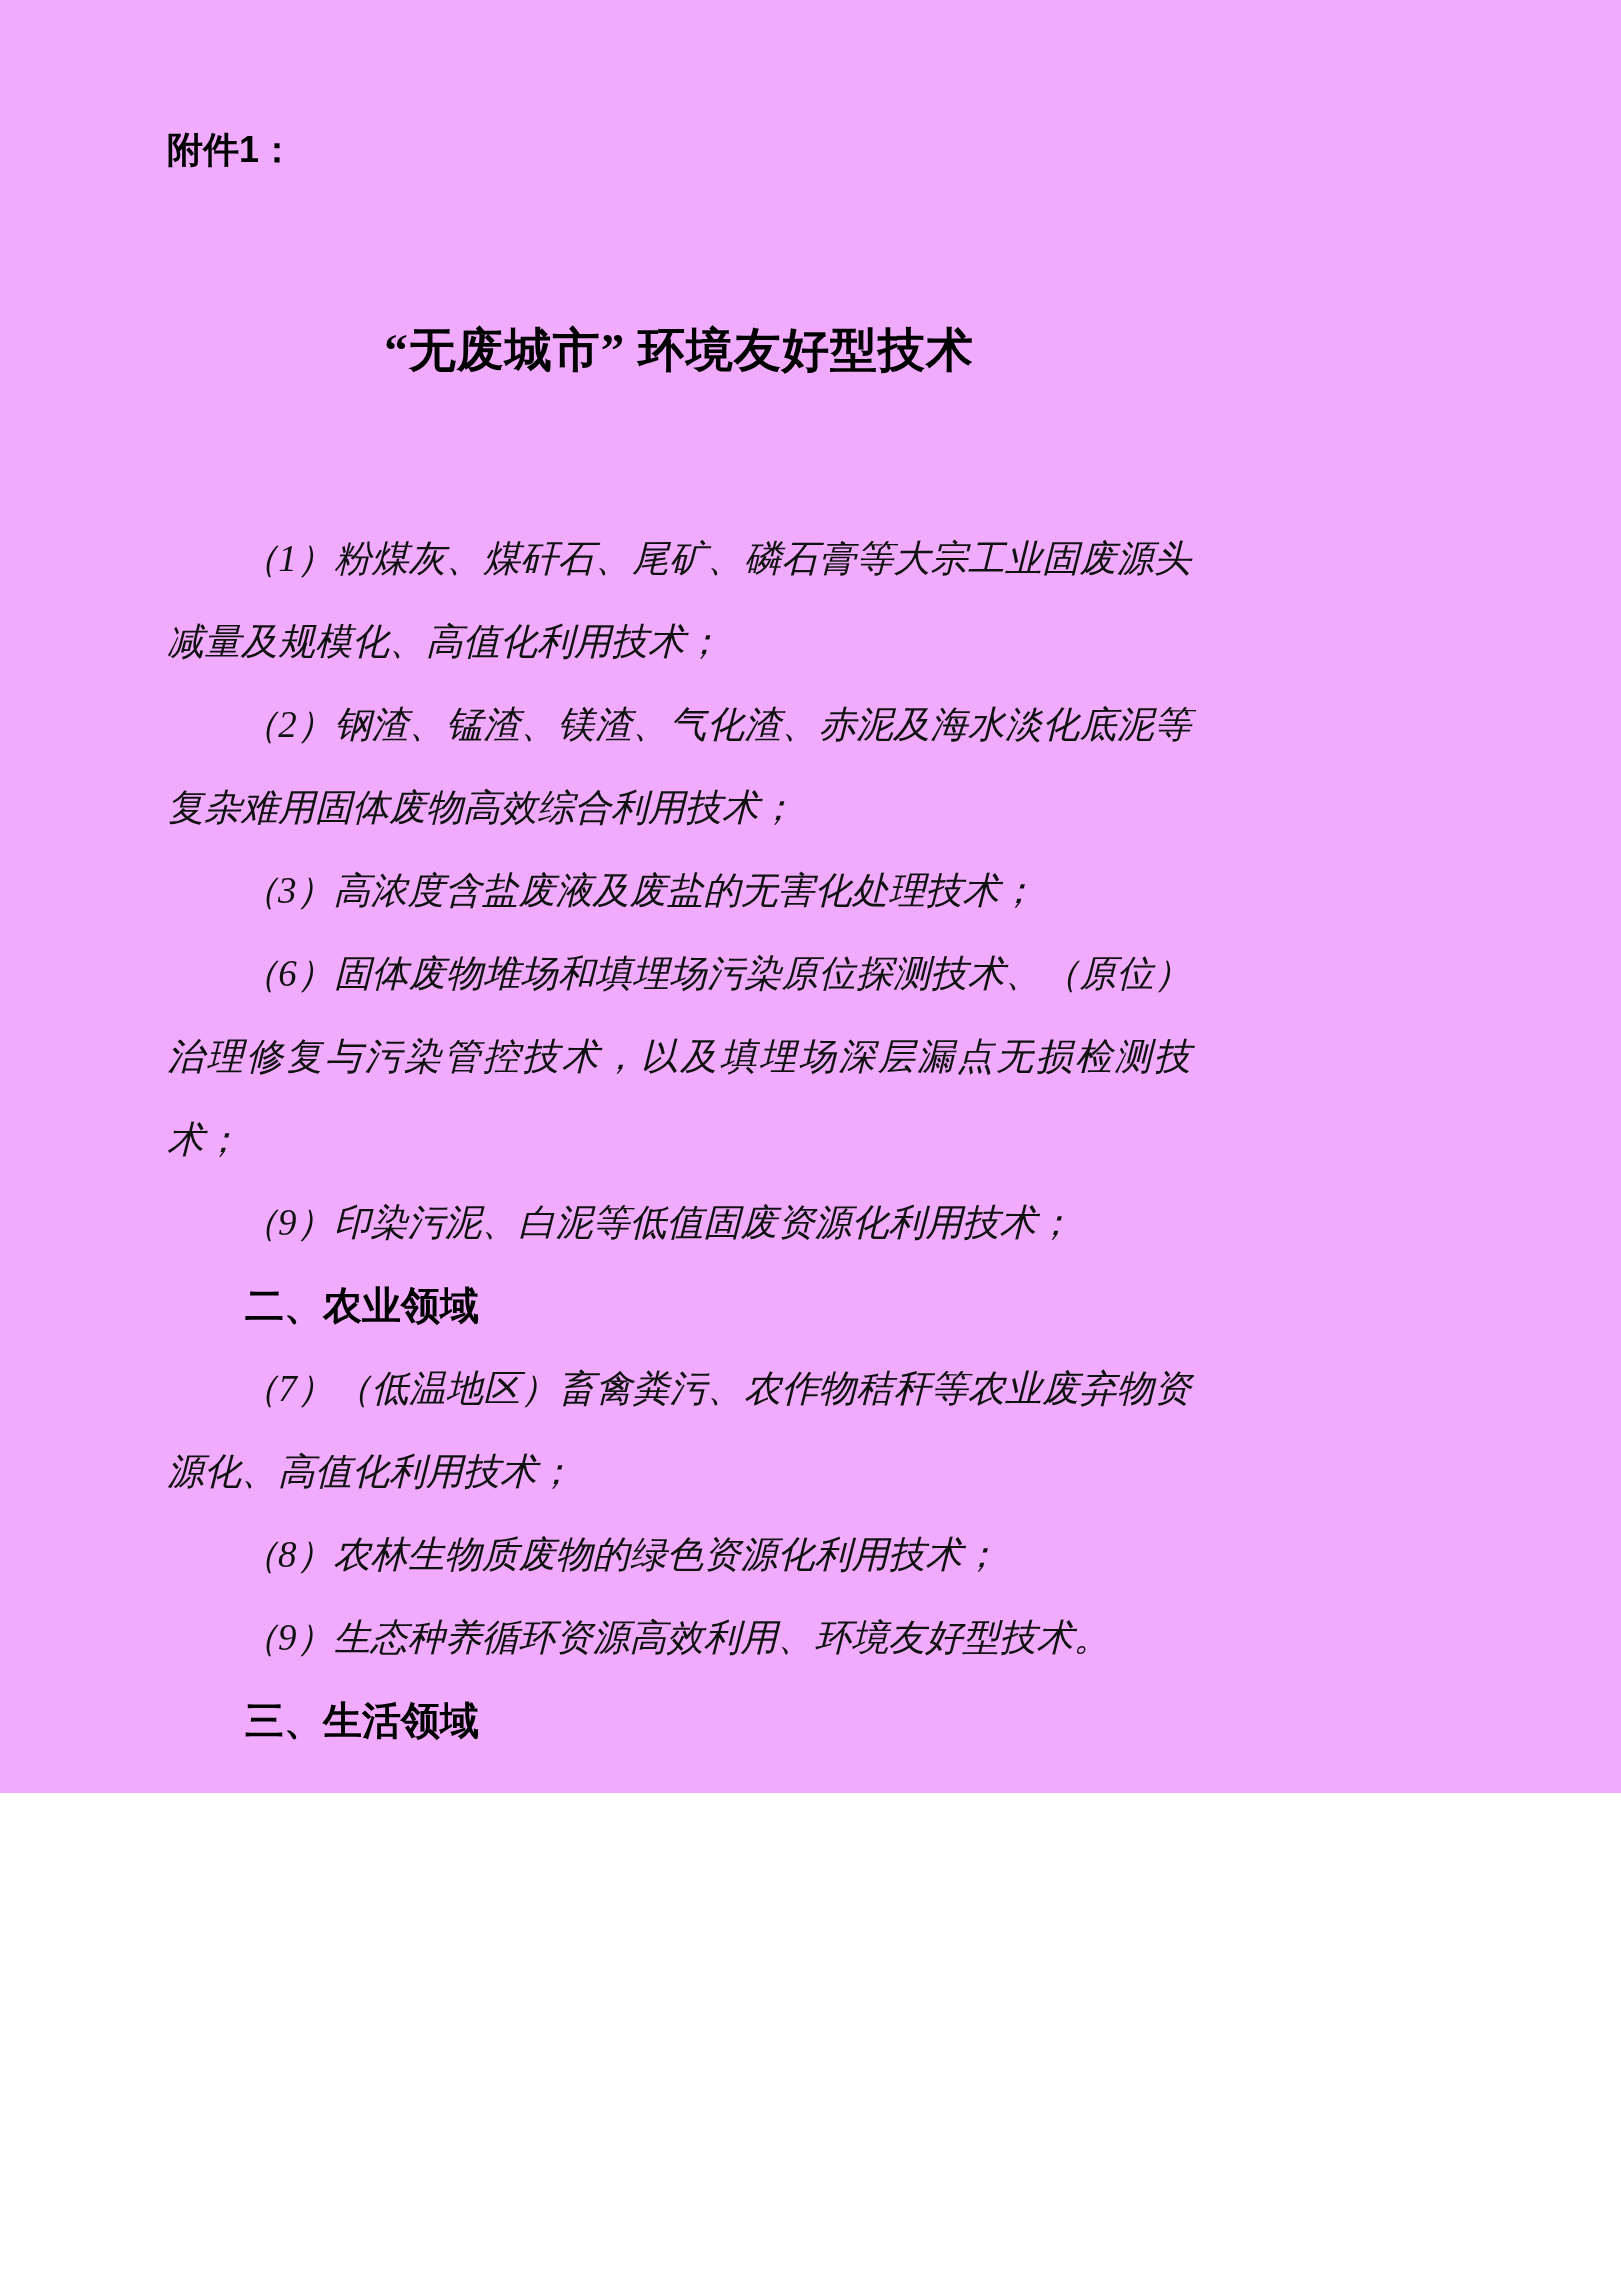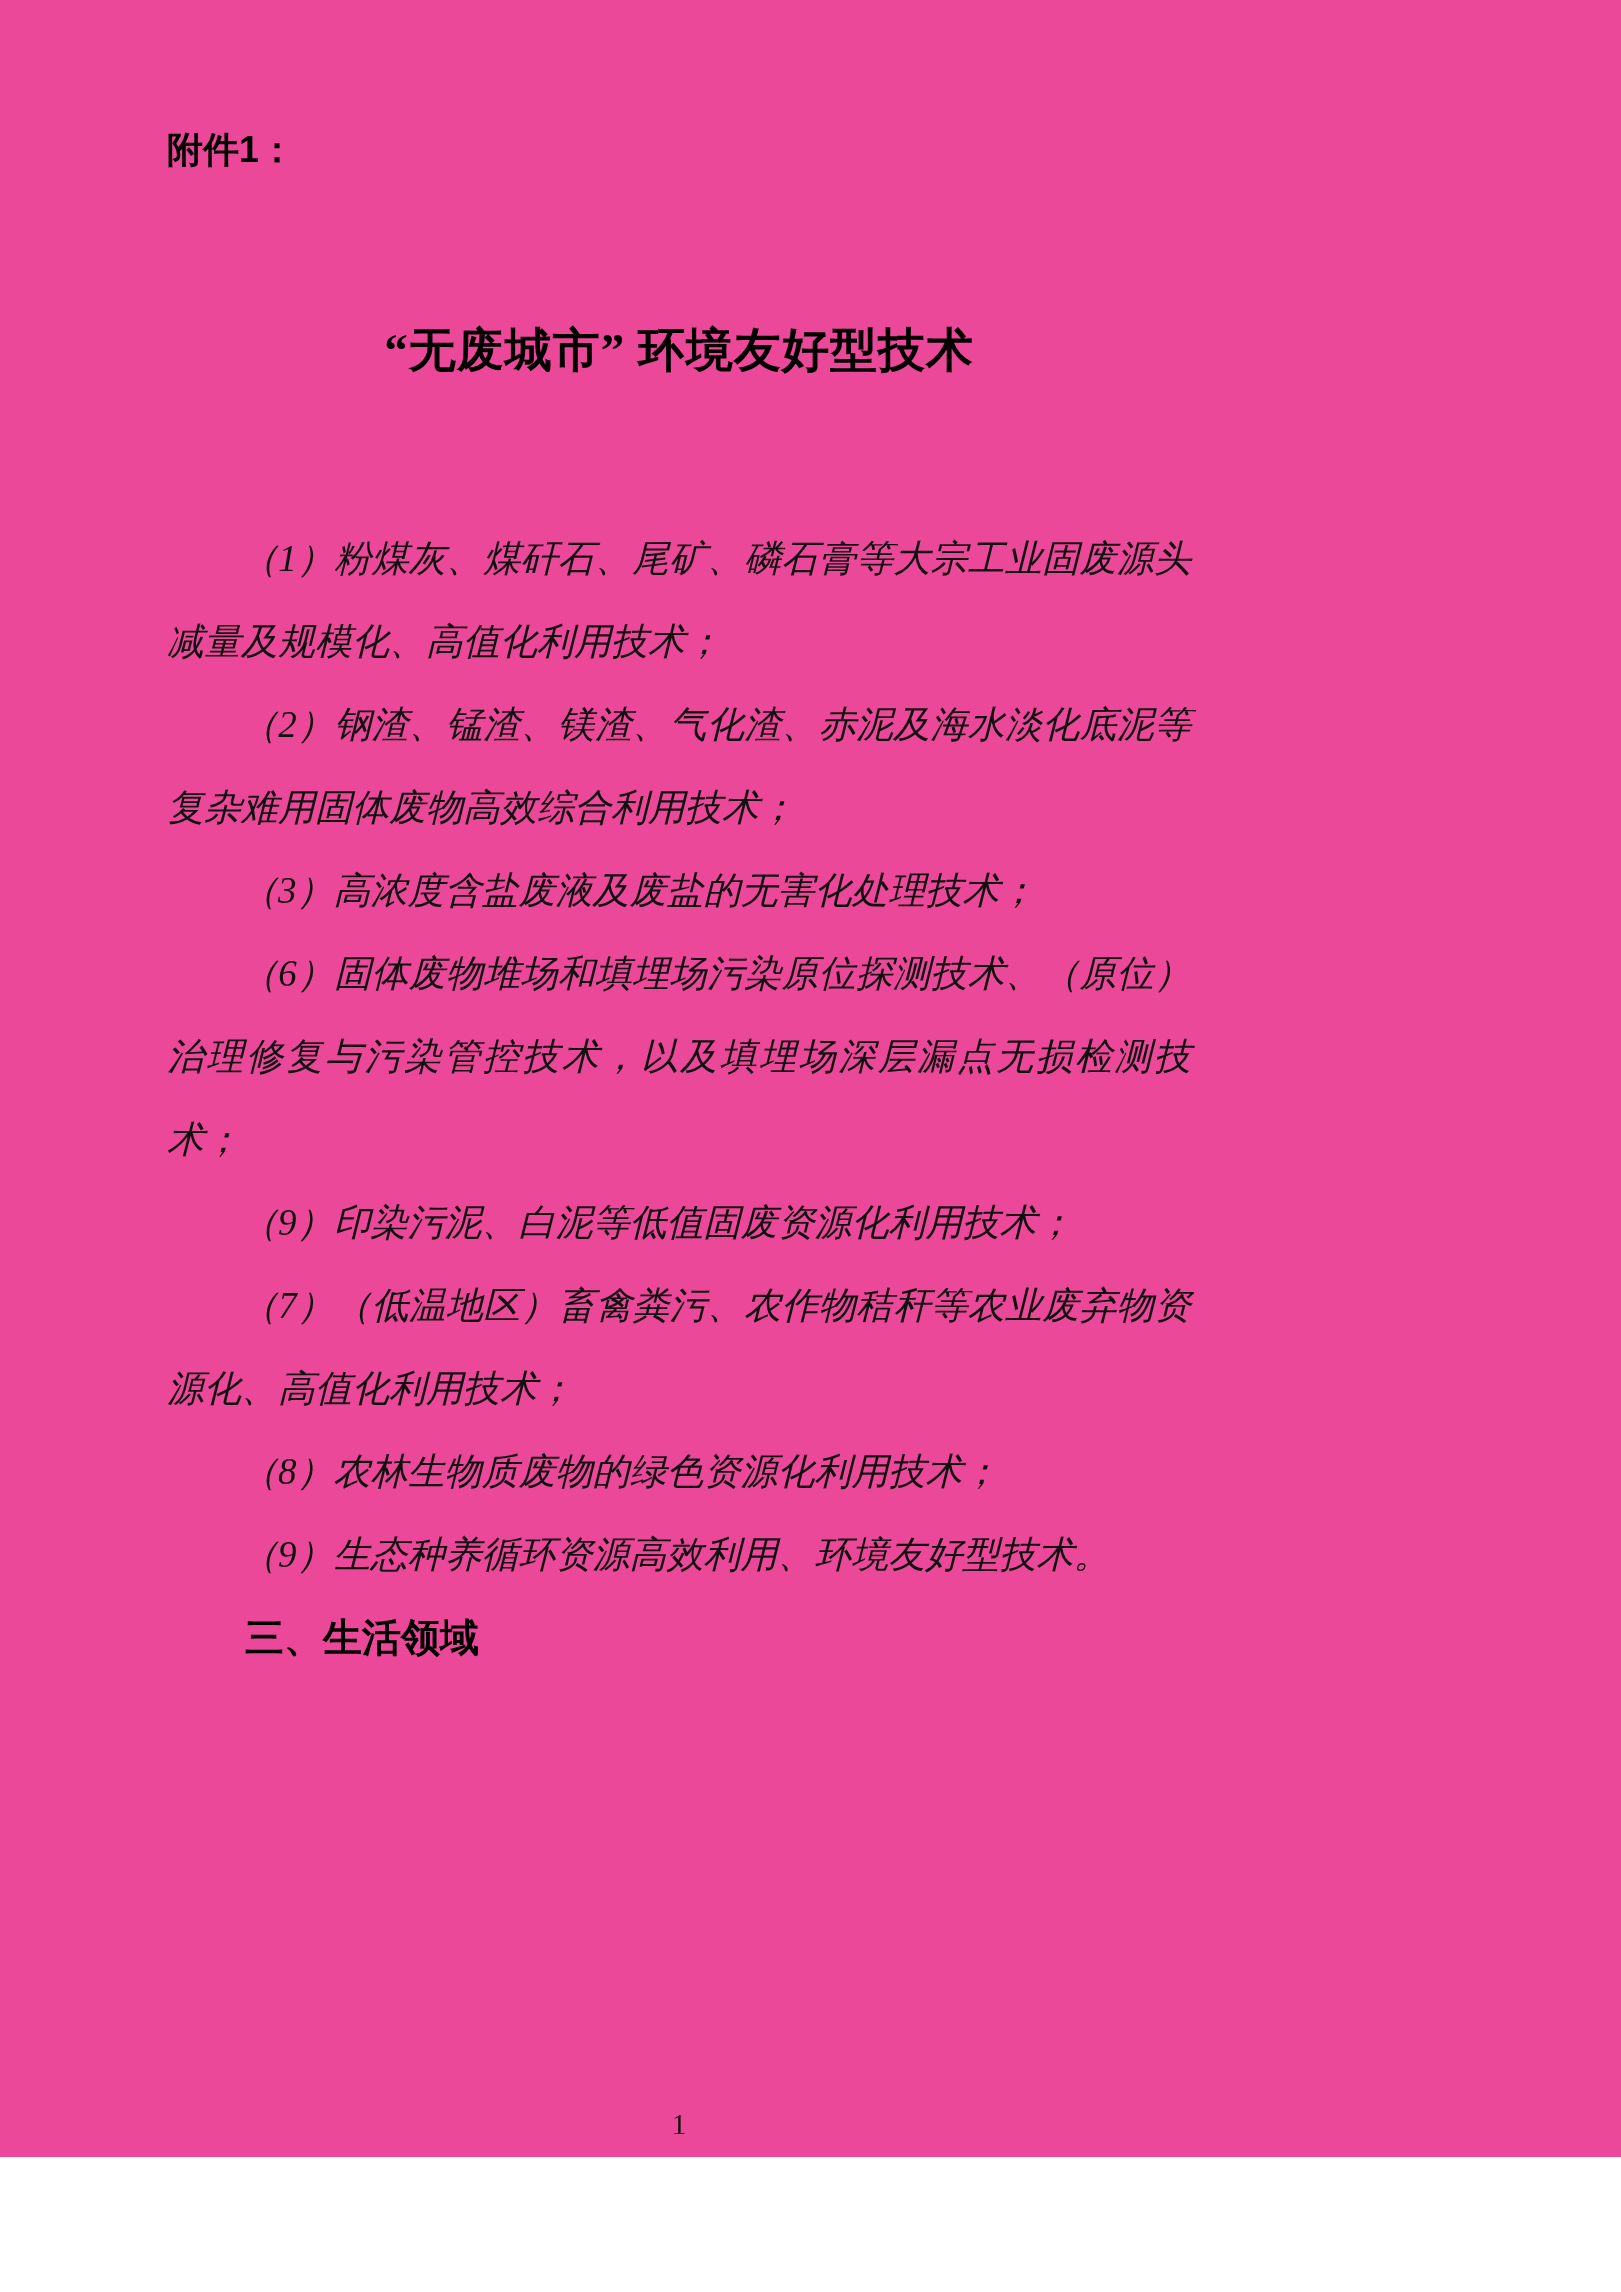--- a/index.html
+++ b/index.html
@@ -3,22 +3,22 @@
 <meta charset="utf-8">
 <style>
   html, body {
     margin: 0;
     padding: 0;
     background: #ffffff;
   }
   .page {
     position: relative;
     width: 1621px;
-    height: 2157px;
-    background: #ec4899;
+    height: 1793px;
+    background: #f0abfc;
     color: #111111;
     overflow: hidden;
   }
   .content {
     position: absolute;
     left: 167px;
     top: 0;
     width: 1024px;
   }
   .attachment-label {
@@ -85,20 +85,21 @@
 
     <div class="doc-body">
 
 
       <p class="para">（1）粉煤灰、煤矸石、尾矿、磷石膏等大宗工业固废源头减量及规模化、高值化利用技术；</p>
       <p class="para">（2）钢渣、锰渣、镁渣、气化渣、赤泥及海水淡化底泥等复杂难用固体废物高效综合利用技术；</p>
       <p class="para">（3）高浓度含盐废液及废盐的无害化处理技术；</p>
       <p class="para">（6）固体废物堆场和填埋场污染原位探测技术、（原位）治理修复与污染管控技术，以及填埋场深层漏点无损检测技术；</p>
       <p class="para">（9）印染污泥、白泥等低值固废资源化利用技术；</p>
 
+      <h2 class="section-heading">二、农业领域</h2>
 
       <p class="para">（7）（低温地区）畜禽粪污、农作物秸秆等农业废弃物资源化、高值化利用技术；</p>
       <p class="para">（8）农林生物质废物的绿色资源化利用技术；</p>
       <p class="para">（9）生态种养循环资源高效利用、环境友好型技术。</p>
 
       <h2 class="section-heading">三、生活领域</h2>
 
     </div>
   </div>
 

